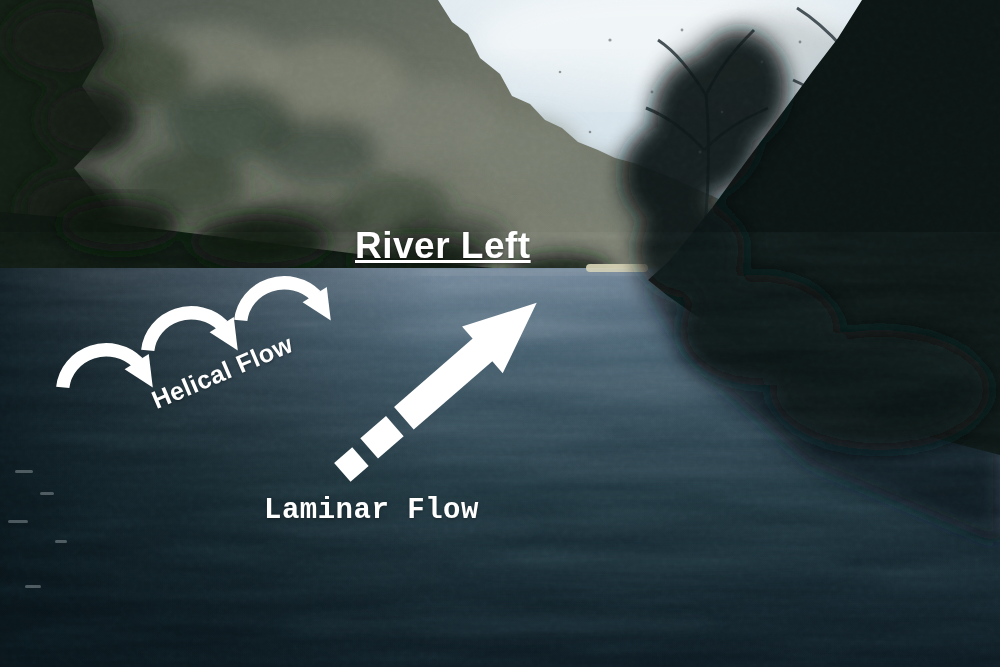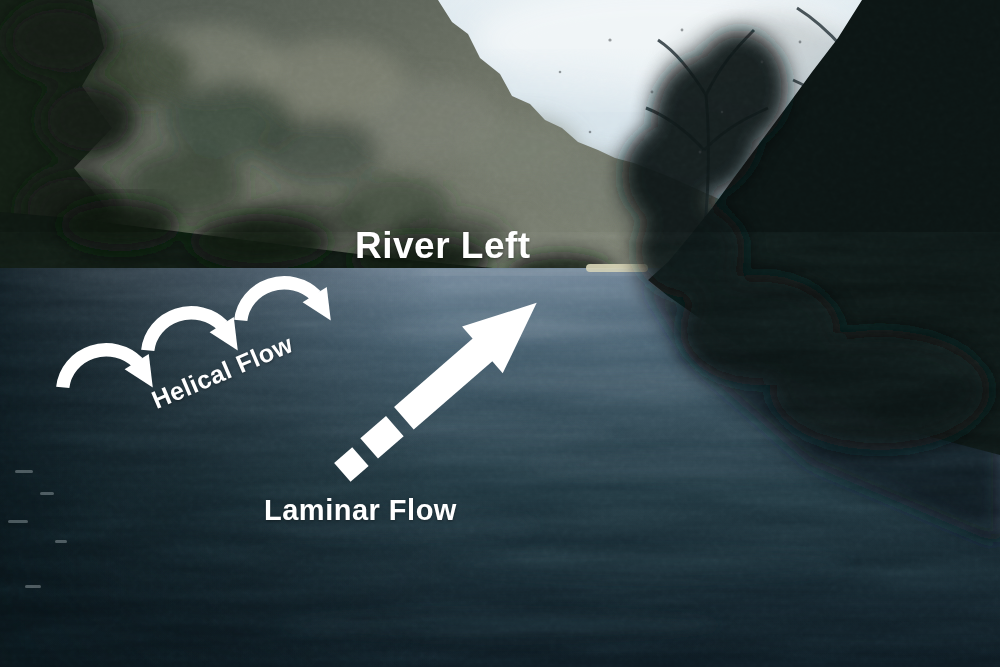--- a/index.html
+++ b/index.html
@@ -7,24 +7,24 @@
     position:relative;width:1000px;height:667px;overflow:hidden;
     font-family:"Liberation Sans","DejaVu Sans",sans-serif;
     background:#16262e;
   }
   .stage svg{position:absolute;left:0;top:0;pointer-events:none;}
   .label{
     position:absolute;color:#fff;font-weight:bold;line-height:1;
     white-space:nowrap;text-shadow:0 1px 3px rgba(0,0,0,.35);
     letter-spacing:.5px;
   }
-  .label-river-left{left:355px;top:227px;font-size:37px;}
+  .label-river-left{left:355px;top:227px;font-size:37px;text-decoration:underline;}
   .label-river-right{left:694px;top:253px;font-size:37px;}
   .label-helical{left:158px;top:388px;font-size:25px;transform:rotate(-23deg);transform-origin:0 100%;}
-  .label-laminar{left:264px;top:496px;font-size:29px;}
+  .label-laminar{left:264px;top:496px;font-size:29px;font-family:Liberation Mono, monospace;}
 </style>
 </head>
 <body>
 
 <div class="stage">
 
   <svg width="1000" height="667" viewBox="0 0 1000 667">
     <defs>
       <linearGradient id="sky" x1="0" y1="0" x2="0" y2="1">
         <stop offset="0" stop-color="#e2ecf1"></stop>

